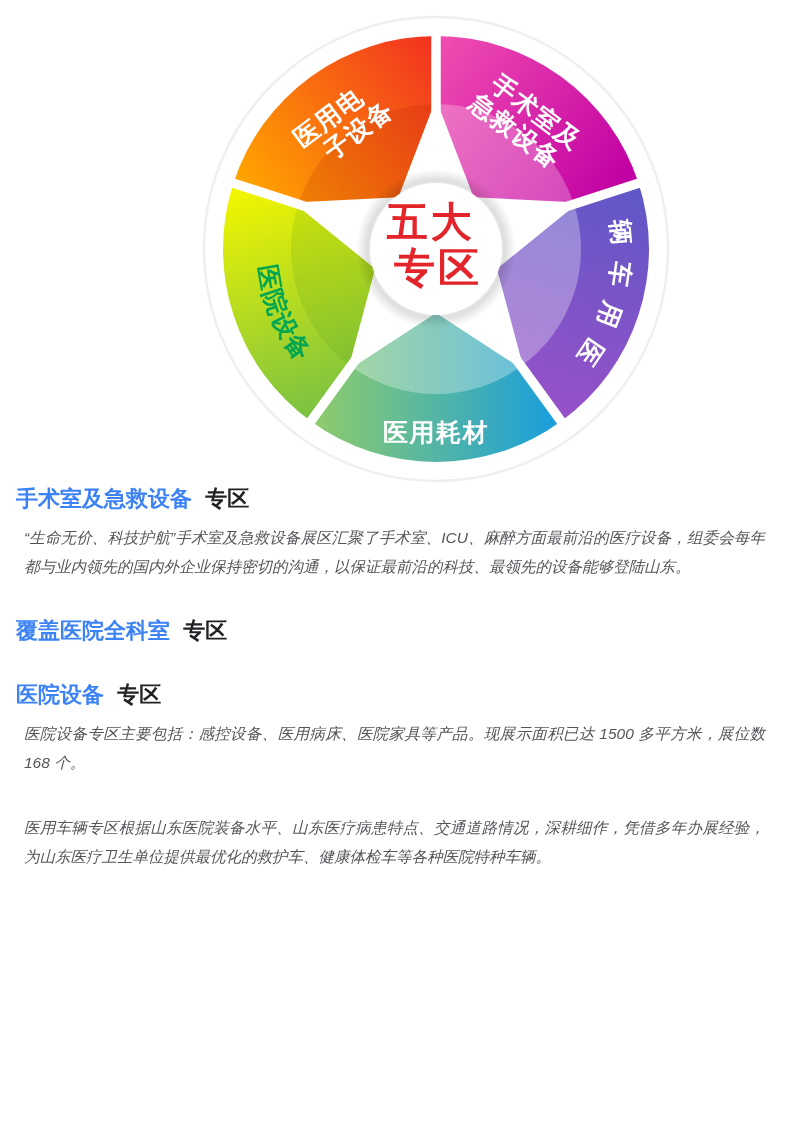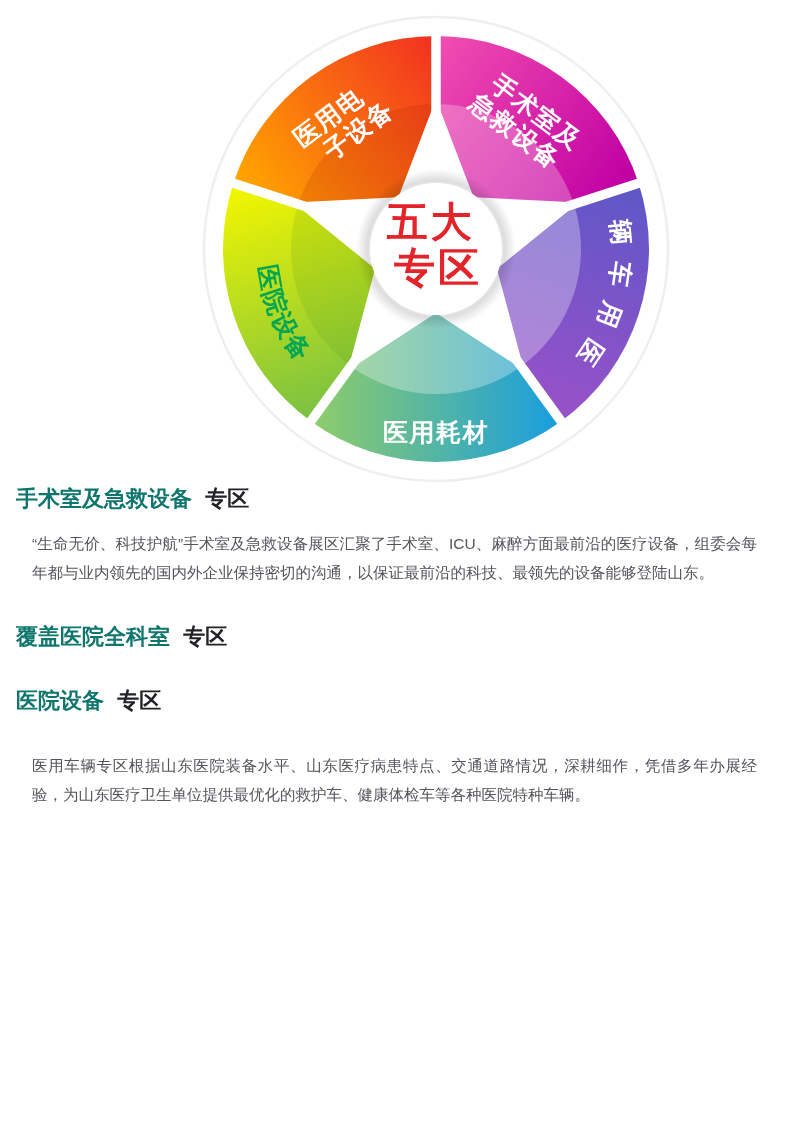--- a/index.html
+++ b/index.html
@@ -25,28 +25,29 @@
   }
   
   .content{padding:0 20px 30px 16px;}
   .section{margin:0 0 36px 0;}
   .section h2{
     margin:0 0 10px 0;
     font-size:22px;
     line-height:28px;
     font-weight:bold;
   }
-  .title-red{color:#0f766e;}
+  .title-red{color:#3b82f6;}
   .title-black{color:#222326;margin-left:7px;}
   .section p{
-    margin:16px;
+    margin:8px;
     font-size:15.5px;
     line-height:29px;
     color:#54555a;
     text-align:justify;
+    font-style:italic;
   }
 </style>
 </head>
 <body>
 
 <div class="page">
 
   <div class="hero">
     <svg width="470" height="470" viewBox="0 0 470 470" xmlns="http://www.w3.org/2000/svg">
       <defs>
@@ -144,20 +145,21 @@
         <span class="title-red">覆盖医院全科室</span>
         <span class="title-black">专区</span>
       </h2>
     </div>
 
     <div class="section">
       <h2>
         <span class="title-red">医院设备</span>
         <span class="title-black">专区</span>
       </h2>
+      <p>医院设备专区主要包括：感控设备、医用病床、医院家具等产品。现展示面积已达 1500 多平方米，展位数 168 个。</p>
     </div>
 
 
     <div class="section">
       <p>医用车辆专区根据山东医院装备水平、山东医疗病患特点、交通道路情况，深耕细作，凭借多年办展经验，为山东医疗卫生单位提供最优化的救护车、健康体检车等各种医院特种车辆。</p>
     </div>
 
   </div>
 </div>
 

